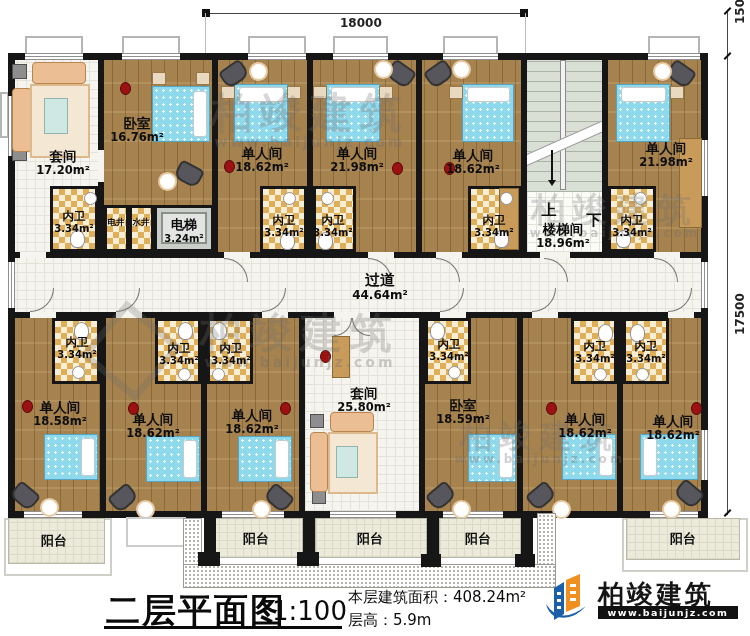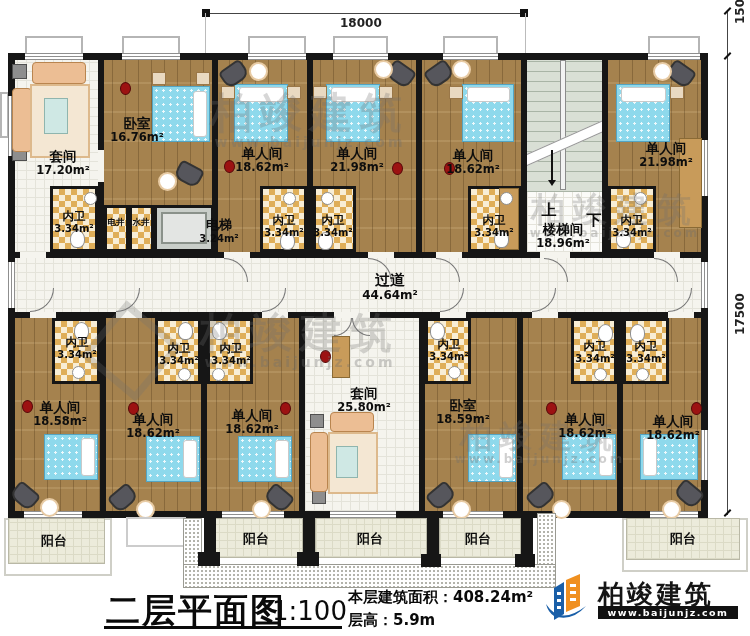--- a/index.html
+++ b/index.html
@@ -62,21 +62,21 @@
   .rlabel.xs .nm{font-size:8.5px;}
   .baltxt{position:absolute;transform:translate(-50%,-50%);font-weight:700;font-size:13px;color:#0d0d0d;}
   .dimtxt{position:absolute;font-weight:700;font-size:12px;color:#222;}
   .updn{position:absolute;transform:translate(-50%,-50%);font-weight:700;font-size:15px;color:#0d0d0d;}
   .wm{position:absolute;text-align:center;color:rgba(110,110,110,.28);pointer-events:none;}
   .wm .big{font-size:42px;font-weight:700;letter-spacing:8px;line-height:1;}
   .wm .sub{font-size:14px;font-weight:700;letter-spacing:3px;color:rgba(110,110,110,.33);}
   .title-cn{position:absolute;font-size:34px;font-weight:600;letter-spacing:2px;color:#0a0a0a;}
   .title-scale{position:absolute;font-size:26px;font-weight:500;color:#0a0a0a;}
   .title-line{position:absolute;background:#0a0a0a;height:3px;}
-  .infoline{position:absolute;font-size:15px;font-weight:700;color:#0a0a0a;}
+  .infoline{position:absolute;font-size:15px;font-weight:400;color:#0a0a0a;}
   .brandname{position:absolute;font-size:26px;font-weight:800;letter-spacing:3px;color:#151515;}
   .brandbar{position:absolute;background:#111;color:#fff;font-size:9.5px;font-weight:700;
     letter-spacing:1.5px;text-align:center;line-height:13px;}
 </style>
 </head>
 <body>
 
 <div class="abs" style="left:205px;top:13px;width:320px;height:1px;background:#444;"></div>
 <div class="abs" style="left:202px;top:9px;width:8px;height:8px;background:#111;"></div>
 <div class="abs" style="left:520px;top:9px;width:8px;height:8px;background:#111;"></div>
@@ -390,41 +390,41 @@
 <div class="rlabel sm" style="left:74px;top:222px;">
   <div class="nm">内卫</div>
   <div class="ar">3.34m²</div>
 </div>
 <div class="rlabel xs" style="left:116px;top:223px;">
   <div class="nm">电井</div>
 </div>
 <div class="rlabel xs" style="left:141px;top:223px;">
   <div class="nm">水井</div>
 </div>
-<div class="rlabel sm" style="left:184px;top:231px;margin-left:35px;">
+<div class="rlabel sm" style="left:184px;top:231px;">
   <div class="nm" style="font-size:13px;">电梯</div>
   <div class="ar">3.24m²</div>
 </div>
 <div class="rlabel sm" style="left:284px;top:226px;">
   <div class="nm">内卫</div>
   <div class="ar">3.34m²</div>
 </div>
 <div class="rlabel sm" style="left:333px;top:226px;">
   <div class="nm">内卫</div>
   <div class="ar">3.34m²</div>
 </div>
 <div class="rlabel sm" style="left:494px;top:226px;">
   <div class="nm">内卫</div>
   <div class="ar">3.34m²</div>
 </div>
 <div class="rlabel sm" style="left:632px;top:226px;">
   <div class="nm">内卫</div>
   <div class="ar">3.34m²</div>
 </div>
-<div class="rlabel" style="left:390px;top:287px;">
+<div class="rlabel" style="left:380px;top:287px;">
   <div class="nm">过道</div>
   <div class="ar">44.64m²</div>
 </div>
 <div class="rlabel sm" style="left:77px;top:348px;">
   <div class="nm">内卫</div>
   <div class="ar">3.34m²</div>
 </div>
 <div class="rlabel sm" style="left:179px;top:354px;">
   <div class="nm">内卫</div>
   <div class="ar">3.34m²</div>

